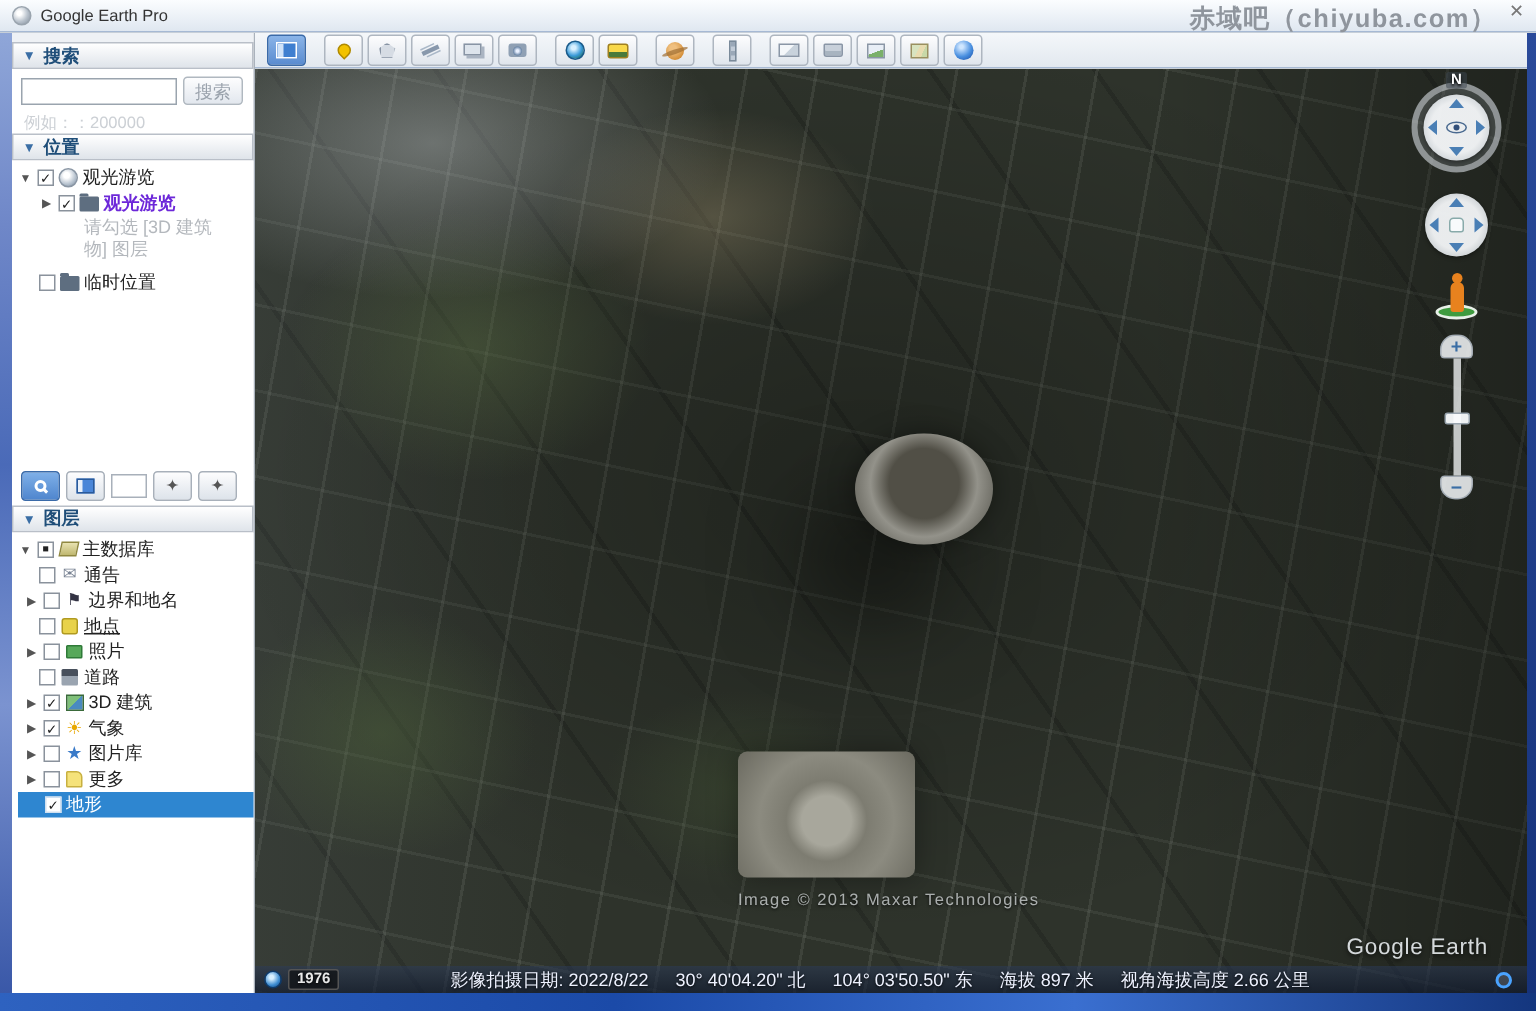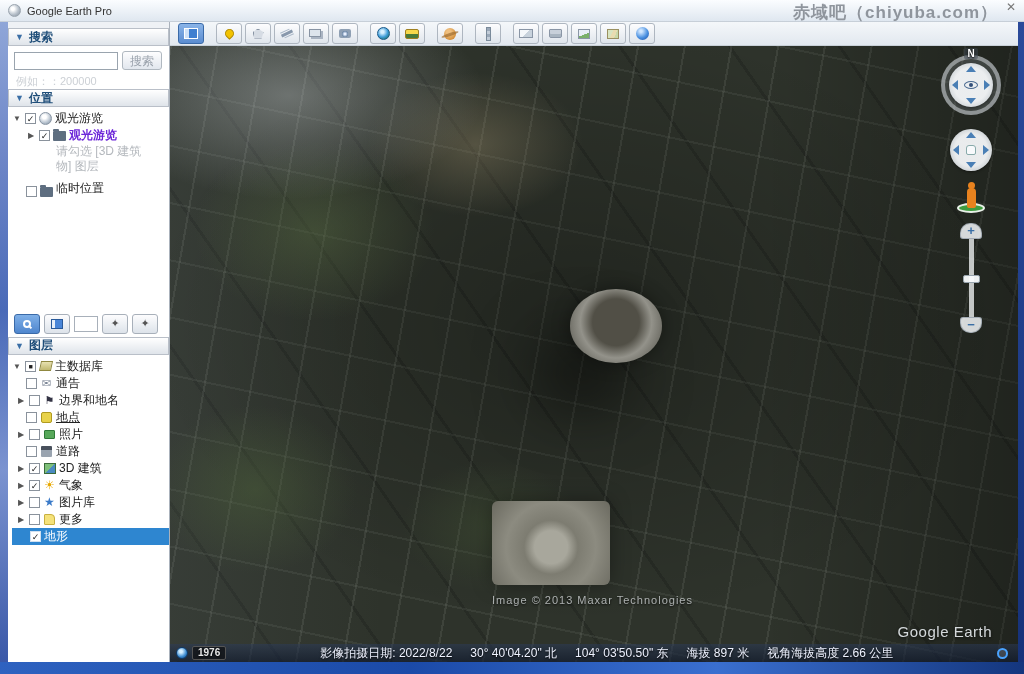--- a/index.html
+++ b/index.html
@@ -276,21 +276,21 @@
             <span>观光游览</span>
           </div>
           <div class="trow" style="padding-left:14px;">
             <span class="arr">▶</span>
             <span class="cb">✓</span>
             <span class="folder"></span>
             <span class="lbl-blue">观光游览</span>
           </div>
           <div class="tree-note">请勾选 [3D 建筑</div>
           <div class="tree-note">物] 图层</div>
-          <div class="trow" style="margin-top:6px;padding-left:14px;align-items:flex-end;">
+          <div class="trow" style="margin-top:6px;padding-left:14px;">
             <span class="cb"></span>
             <span class="folder"></span>
             <span>临时位置</span>
           </div>
         </div>
       </div>
 
       <div class="panel-controls">
         <div class="pc-btn pressed">
           <span class="mag"></span>
@@ -478,21 +478,21 @@
             <div class="zoom-track">
               <div class="zoom-handle"></div>
             </div>
             <div class="zoom-btn zoom-out">−</div>
           </div>
         </div>
 
         <div class="statusbar">
           <span class="hist-icon"></span>
           <span class="year-badge">1976</span>
-          <span class="sb-text" style="margin-left:94px;">影像拍摄日期: 2022/8/22</span>
+          <span class="sb-text" style="margin-left:74px;">影像拍摄日期: 2022/8/22</span>
           <span class="sb-text">30° 40'04.20" 北</span>
           <span class="sb-text">104° 03'50.50" 东</span>
           <span class="sb-text">海拔   897 米</span>
           <span class="sb-text">视角海拔高度   2.66 公里</span>
           <span class="sb-spacer"></span>
           <span class="stream-ring"></span>
         </div>
       </div>
     </div>
 

